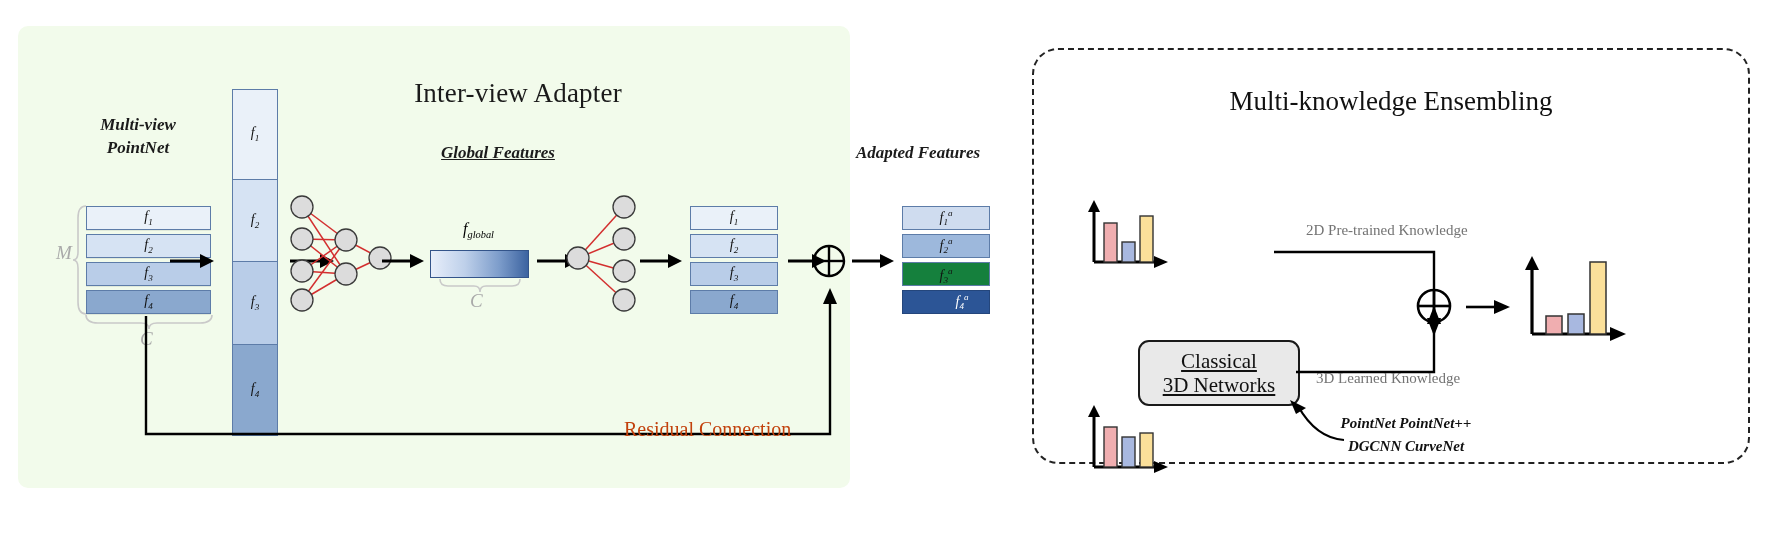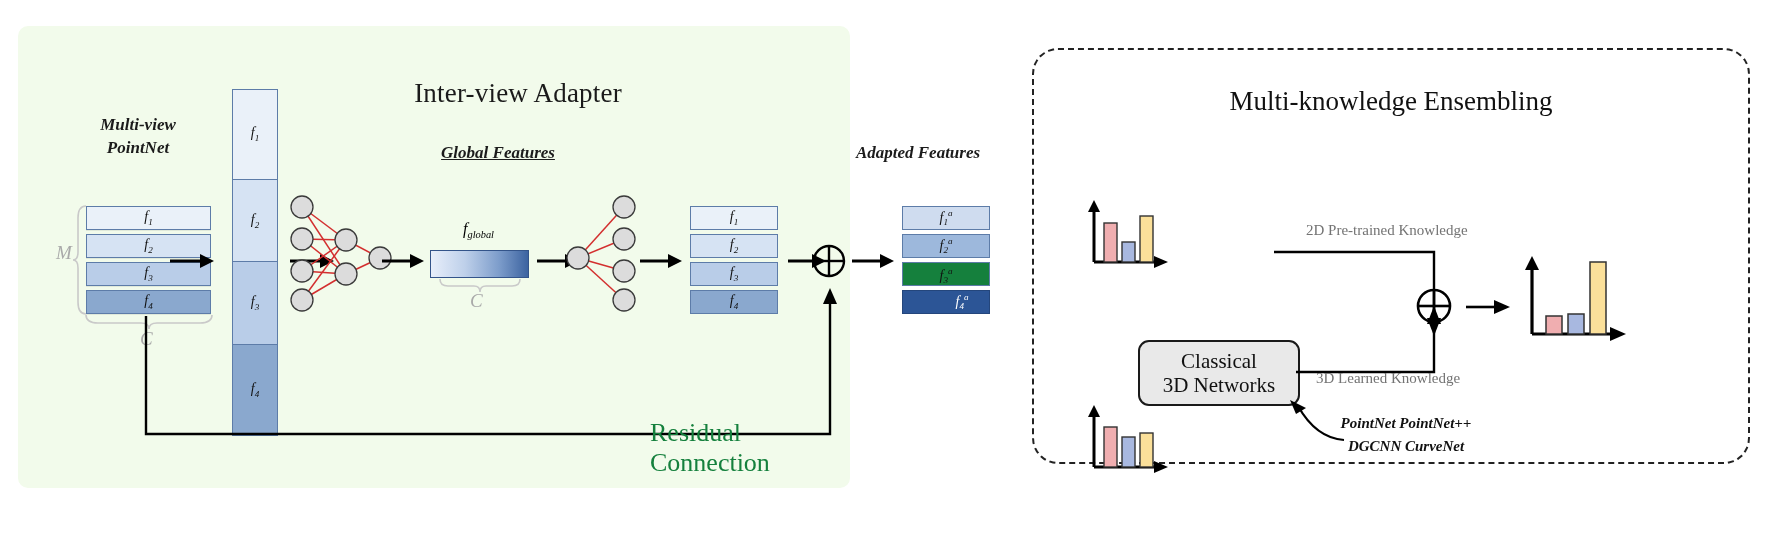--- a/index.html
+++ b/index.html
@@ -52,39 +52,39 @@
     background:linear-gradient(to right,#e7eefa 0%,#bed0ea 35%,#7d9dcb 70%,#3c63a0 100%);
   }
 
   
   .stack{position:absolute;width:88px;}
   .sbar{height:22px;border:1.3px solid #5d7ca8;margin-bottom:4px;
         display:flex;align-items:center;justify-content:center;
         font-style:italic;font-size:14px;color:#111;}
 
   .residual-text{
-    position:absolute;color:#15803d;font-size:26px;left:632px;top:392px;
+    position:absolute;color:#c2410c;font-size:20px;left:606px;top:392px;
   }
 
   
   #right-panel{
     position:absolute;left:1032px;top:48px;width:714px;height:412px;
     border:2px dashed #222;border-radius:26px;background:#fff;
   }
   #panel-title-right{
     position:absolute;left:0;top:36px;width:714px;text-align:center;
     font-size:27px;color:#111;
   }
   .box{
     position:absolute;border:2.4px solid #1a1a1a;border-radius:11px;
     display:flex;align-items:center;justify-content:center;text-align:center;
     font-size:21px;color:#111;line-height:1.15;
   }
   #pointclip-box{left:130px;top:178px;width:110px;height:48px;background:#fcdf8f;}
-  #classical-box{left:104px;top:290px;width:158px;height:62px;background:#e9e9e9;}
+  #classical-box{left:104px;top:290px;width:158px;height:62px;background:#e9e9e9;text-decoration:underline;}
   .knowledge-label{position:absolute;color:#737373;font-size:15px;}
   .net-names{
     position:absolute;left:272px;top:362px;width:200px;
     font-style:italic;font-weight:bold;font-size:15px;color:#111;
     line-height:1.5;text-align:center;
   }
 
   
   .minichart{position:absolute;}
 

